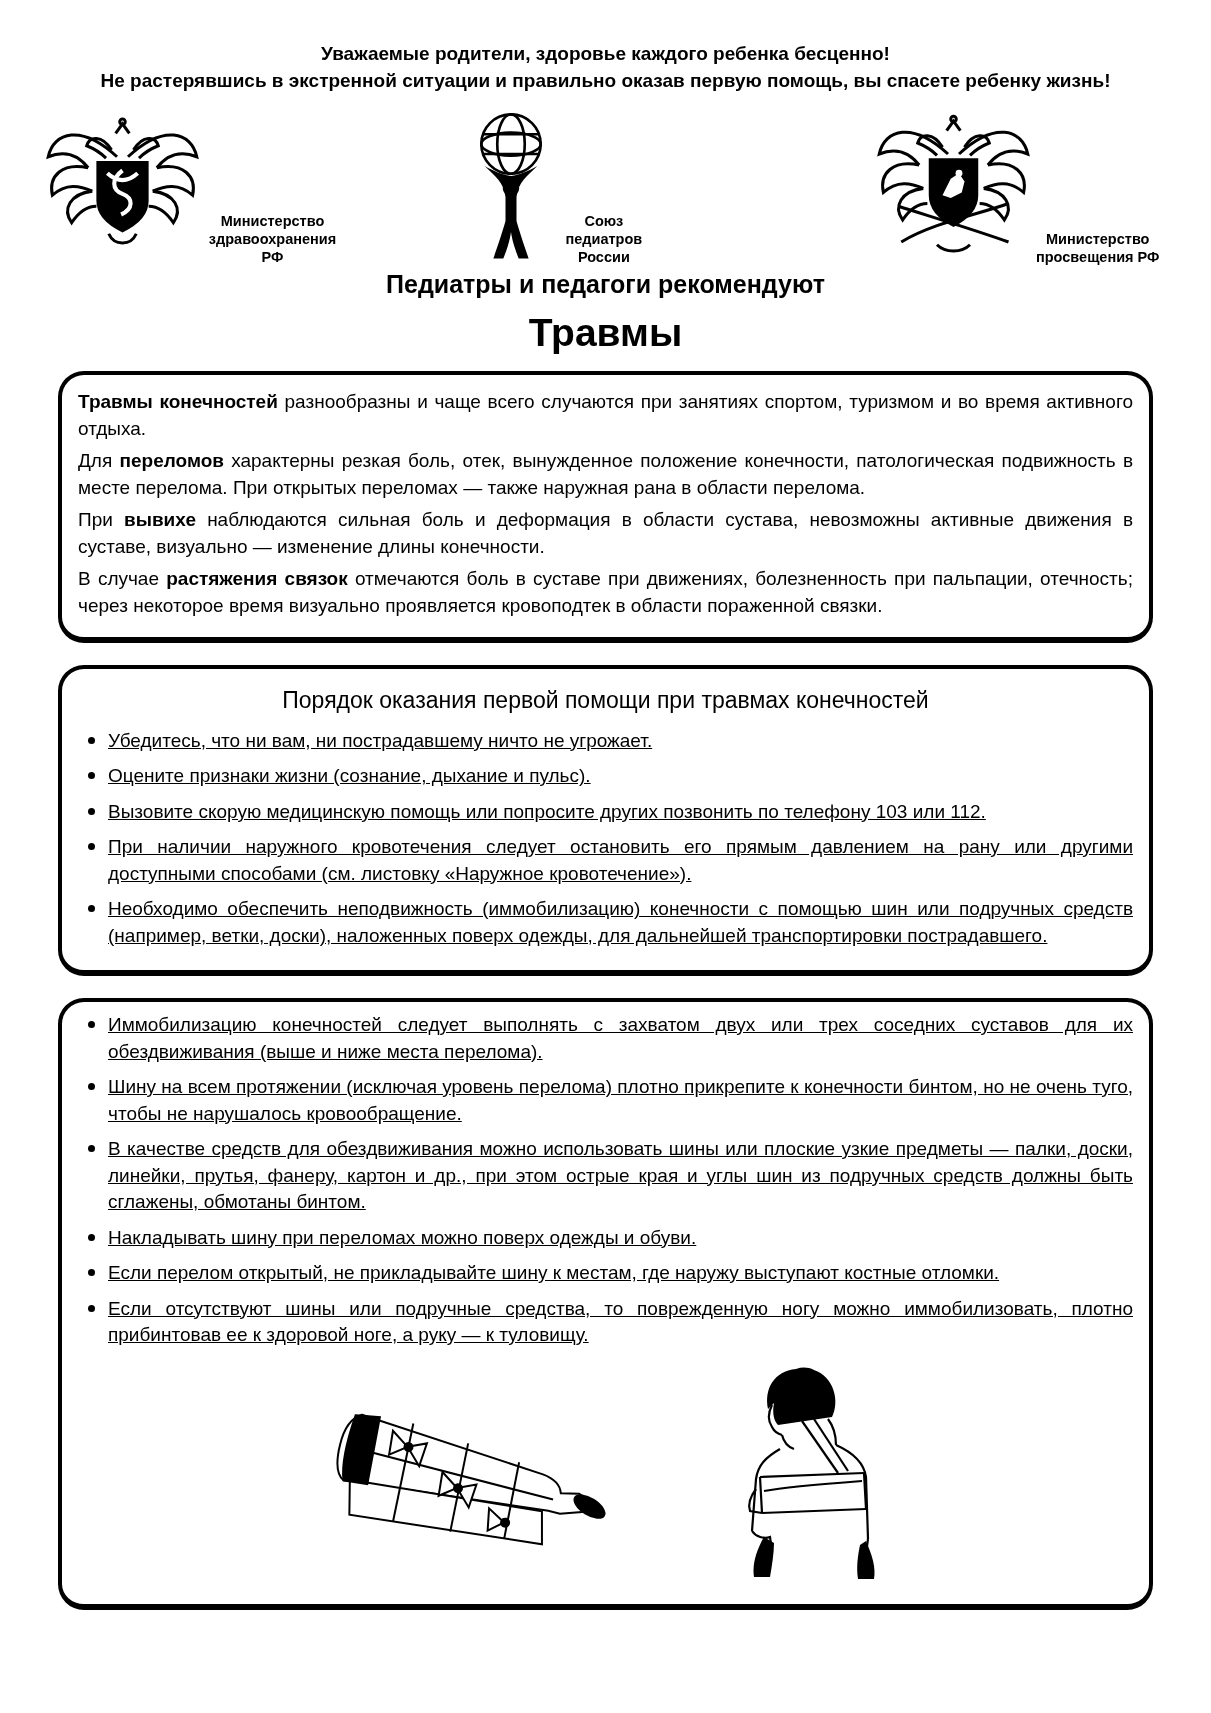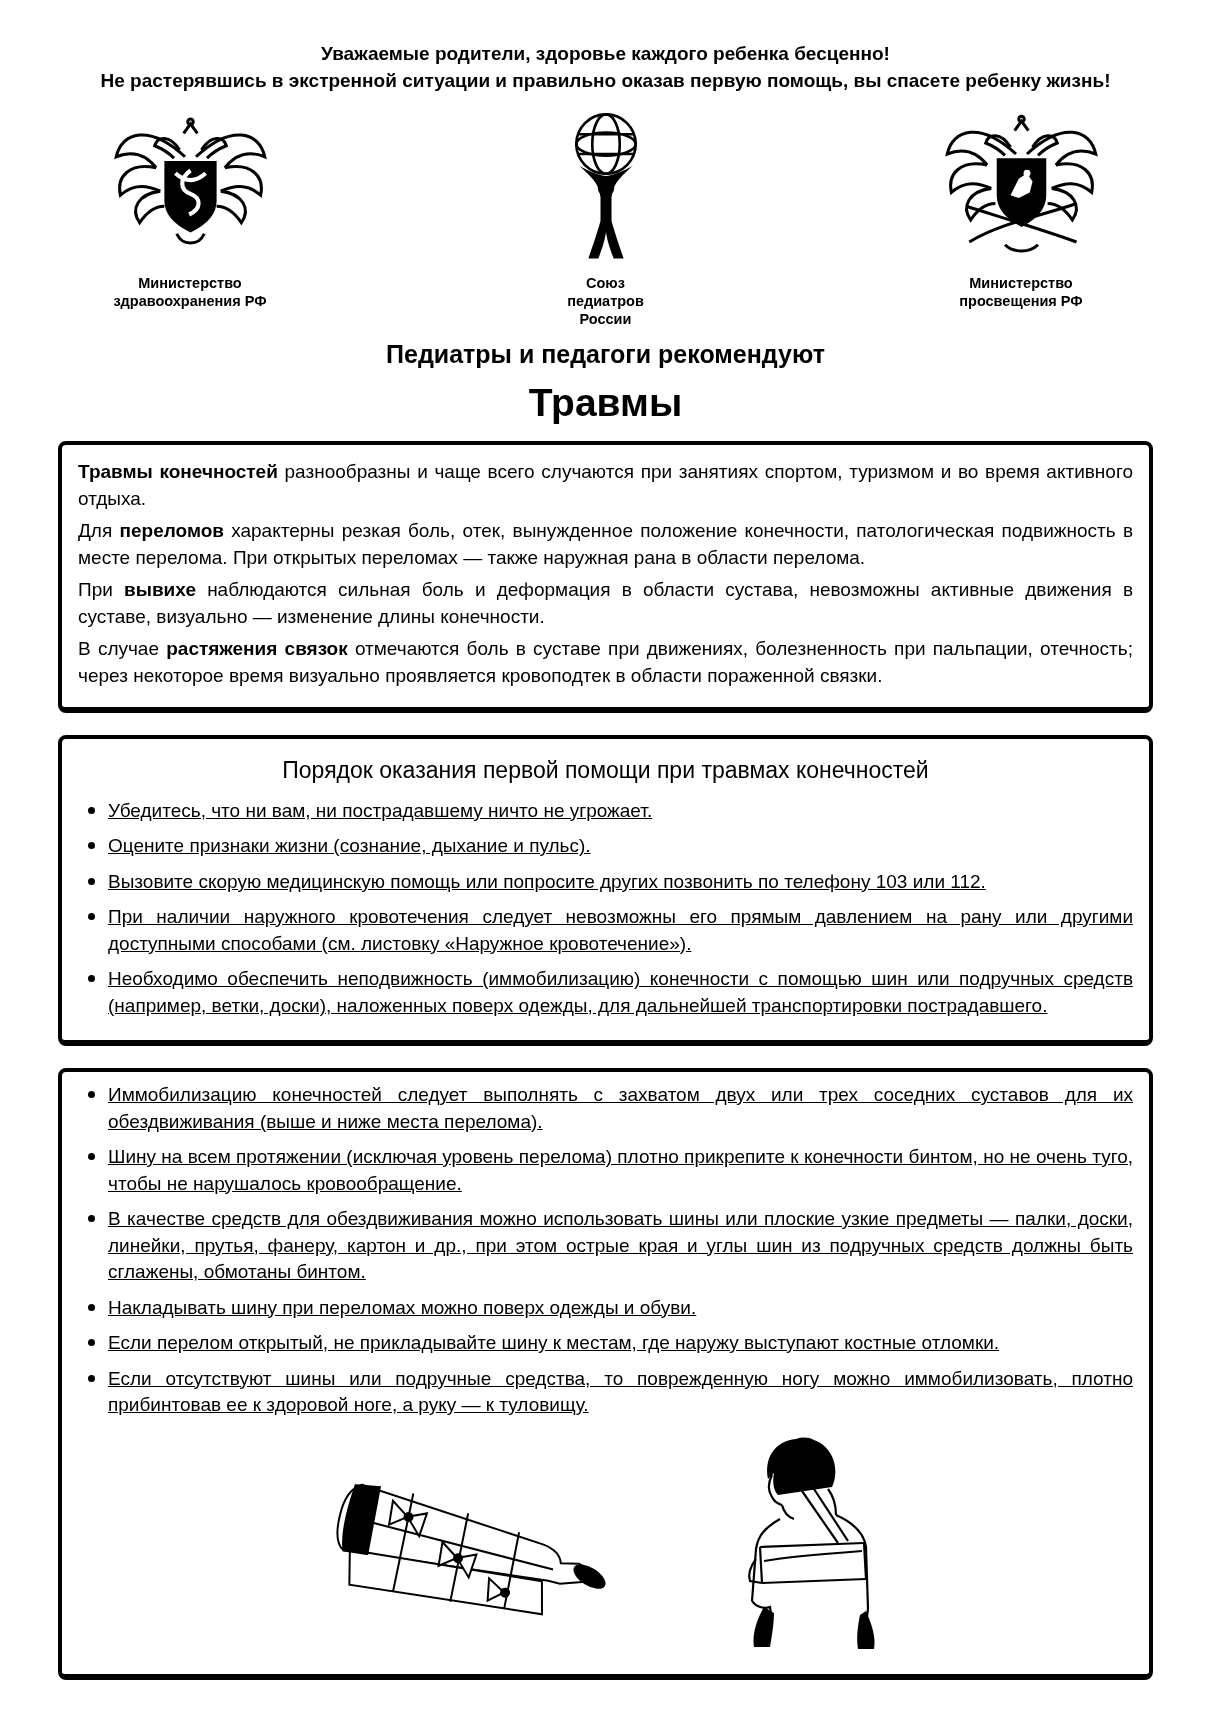--- a/index.html
+++ b/index.html
@@ -14,32 +14,32 @@
   .page { padding-top:40px; }
 
   
   .hdr { text-align:center; font-weight:bold; font-size:19px; line-height:27px; }
 
   
   .logos {
     display:flex; justify-content:space-between;
     padding:14px 40px 0 40px; align-items:flex-start;
   }
-  .logo-col { width:300px; display:flex; flex-direction:column; align-items:center; }
+  .logo-col { width:300px; display:flex; flex-direction:row; align-items:flex-end; }
   .logo-art { height:158px; display:flex; align-items:center; justify-content:center; }
   .logo-caption { margin-top:8px; text-align:center; font-weight:bold; font-size:14.5px; line-height:18px; }
 
   
-  .rec-title { text-align:center; font-weight:bold; font-size:25px; margin-top:12px; }
+  .rec-title { text-align:center; font-weight:bold; font-size:25px; margin-top:4px; }
   .main-title { text-align:center; font-weight:bold; font-size:39px; margin:12px 0 16px 0; }
 
   
   .rbox {
     border:4px solid #000; border-bottom-width:6px;
-    border-radius:8px;
+    border-radius:26px;
     margin:0 58px 22px 58px;
     padding:10px 16px 12px 16px;
     font-size:19px; line-height:26.5px;
   }
   .rbox p { text-align:justify; margin:4px 0 6px 0; }
   .box-title { text-align:center; font-weight:normal; font-size:23px; margin:8px 0 14px 0; }
 
   ul.bul { list-style:none; }
   ul.bul li {
     position:relative; padding-left:30px; margin-bottom:9px;
@@ -154,21 +154,21 @@
     <p><span>При </span><b>вывихе</b><span> наблюдаются сильная боль и деформация в области сустава, невозможны активные движения в суставе, визуально — изменение длины конечности.</span></p>
     <p><span>В случае </span><b>растяжения связок</b><span> отмечаются боль в суставе при движениях, болезненность при пальпации, отечность; через некоторое время визуально проявляется кровоподтек в области пораженной связки.</span></p>
   </div>
 
   <div class="rbox">
     <div class="box-title">Порядок оказания первой помощи при травмах конечностей</div>
     <ul class="bul">
       <li>Убедитесь, что ни вам, ни пострадавшему ничто не угрожает.</li>
       <li>Оцените признаки жизни (сознание, дыхание и пульс).</li>
       <li>Вызовите скорую медицинскую помощь или попросите других позвонить по телефону 103 или 112.</li>
-      <li>При наличии наружного кровотечения следует невозможны его прямым давлением на рану или другими доступными способами (см. листовку «Наружное кровотечение»).</li>
+      <li>При наличии наружного кровотечения следует остановить его прямым давлением на рану или другими доступными способами (см. листовку «Наружное кровотечение»).</li>
       <li>Необходимо обеспечить неподвижность (иммобилизацию) конечности с помощью шин или подручных средств (например, ветки, доски), наложенных поверх одежды, для дальнейшей транспортировки пострадавшего.</li>
     </ul>
   </div>
 
   <div class="rbox">
     <ul class="bul">
       <li>Иммобилизацию конечностей следует выполнять с захватом двух или трех соседних суставов для их обездвиживания (выше и ниже места перелома).</li>
       <li>Шину на всем протяжении (исключая уровень перелома) плотно прикрепите к конечности бинтом, но не очень туго, чтобы не нарушалось кровообращение.</li>
       <li>В качестве средств для обездвиживания можно использовать шины или плоские узкие предметы — палки, доски, линейки, прутья, фанеру, картон и др., при этом острые края и углы шин из подручных средств должны быть сглажены, обмотаны бинтом.</li>
       <li>Накладывать шину при переломах можно поверх одежды и обуви.</li>

